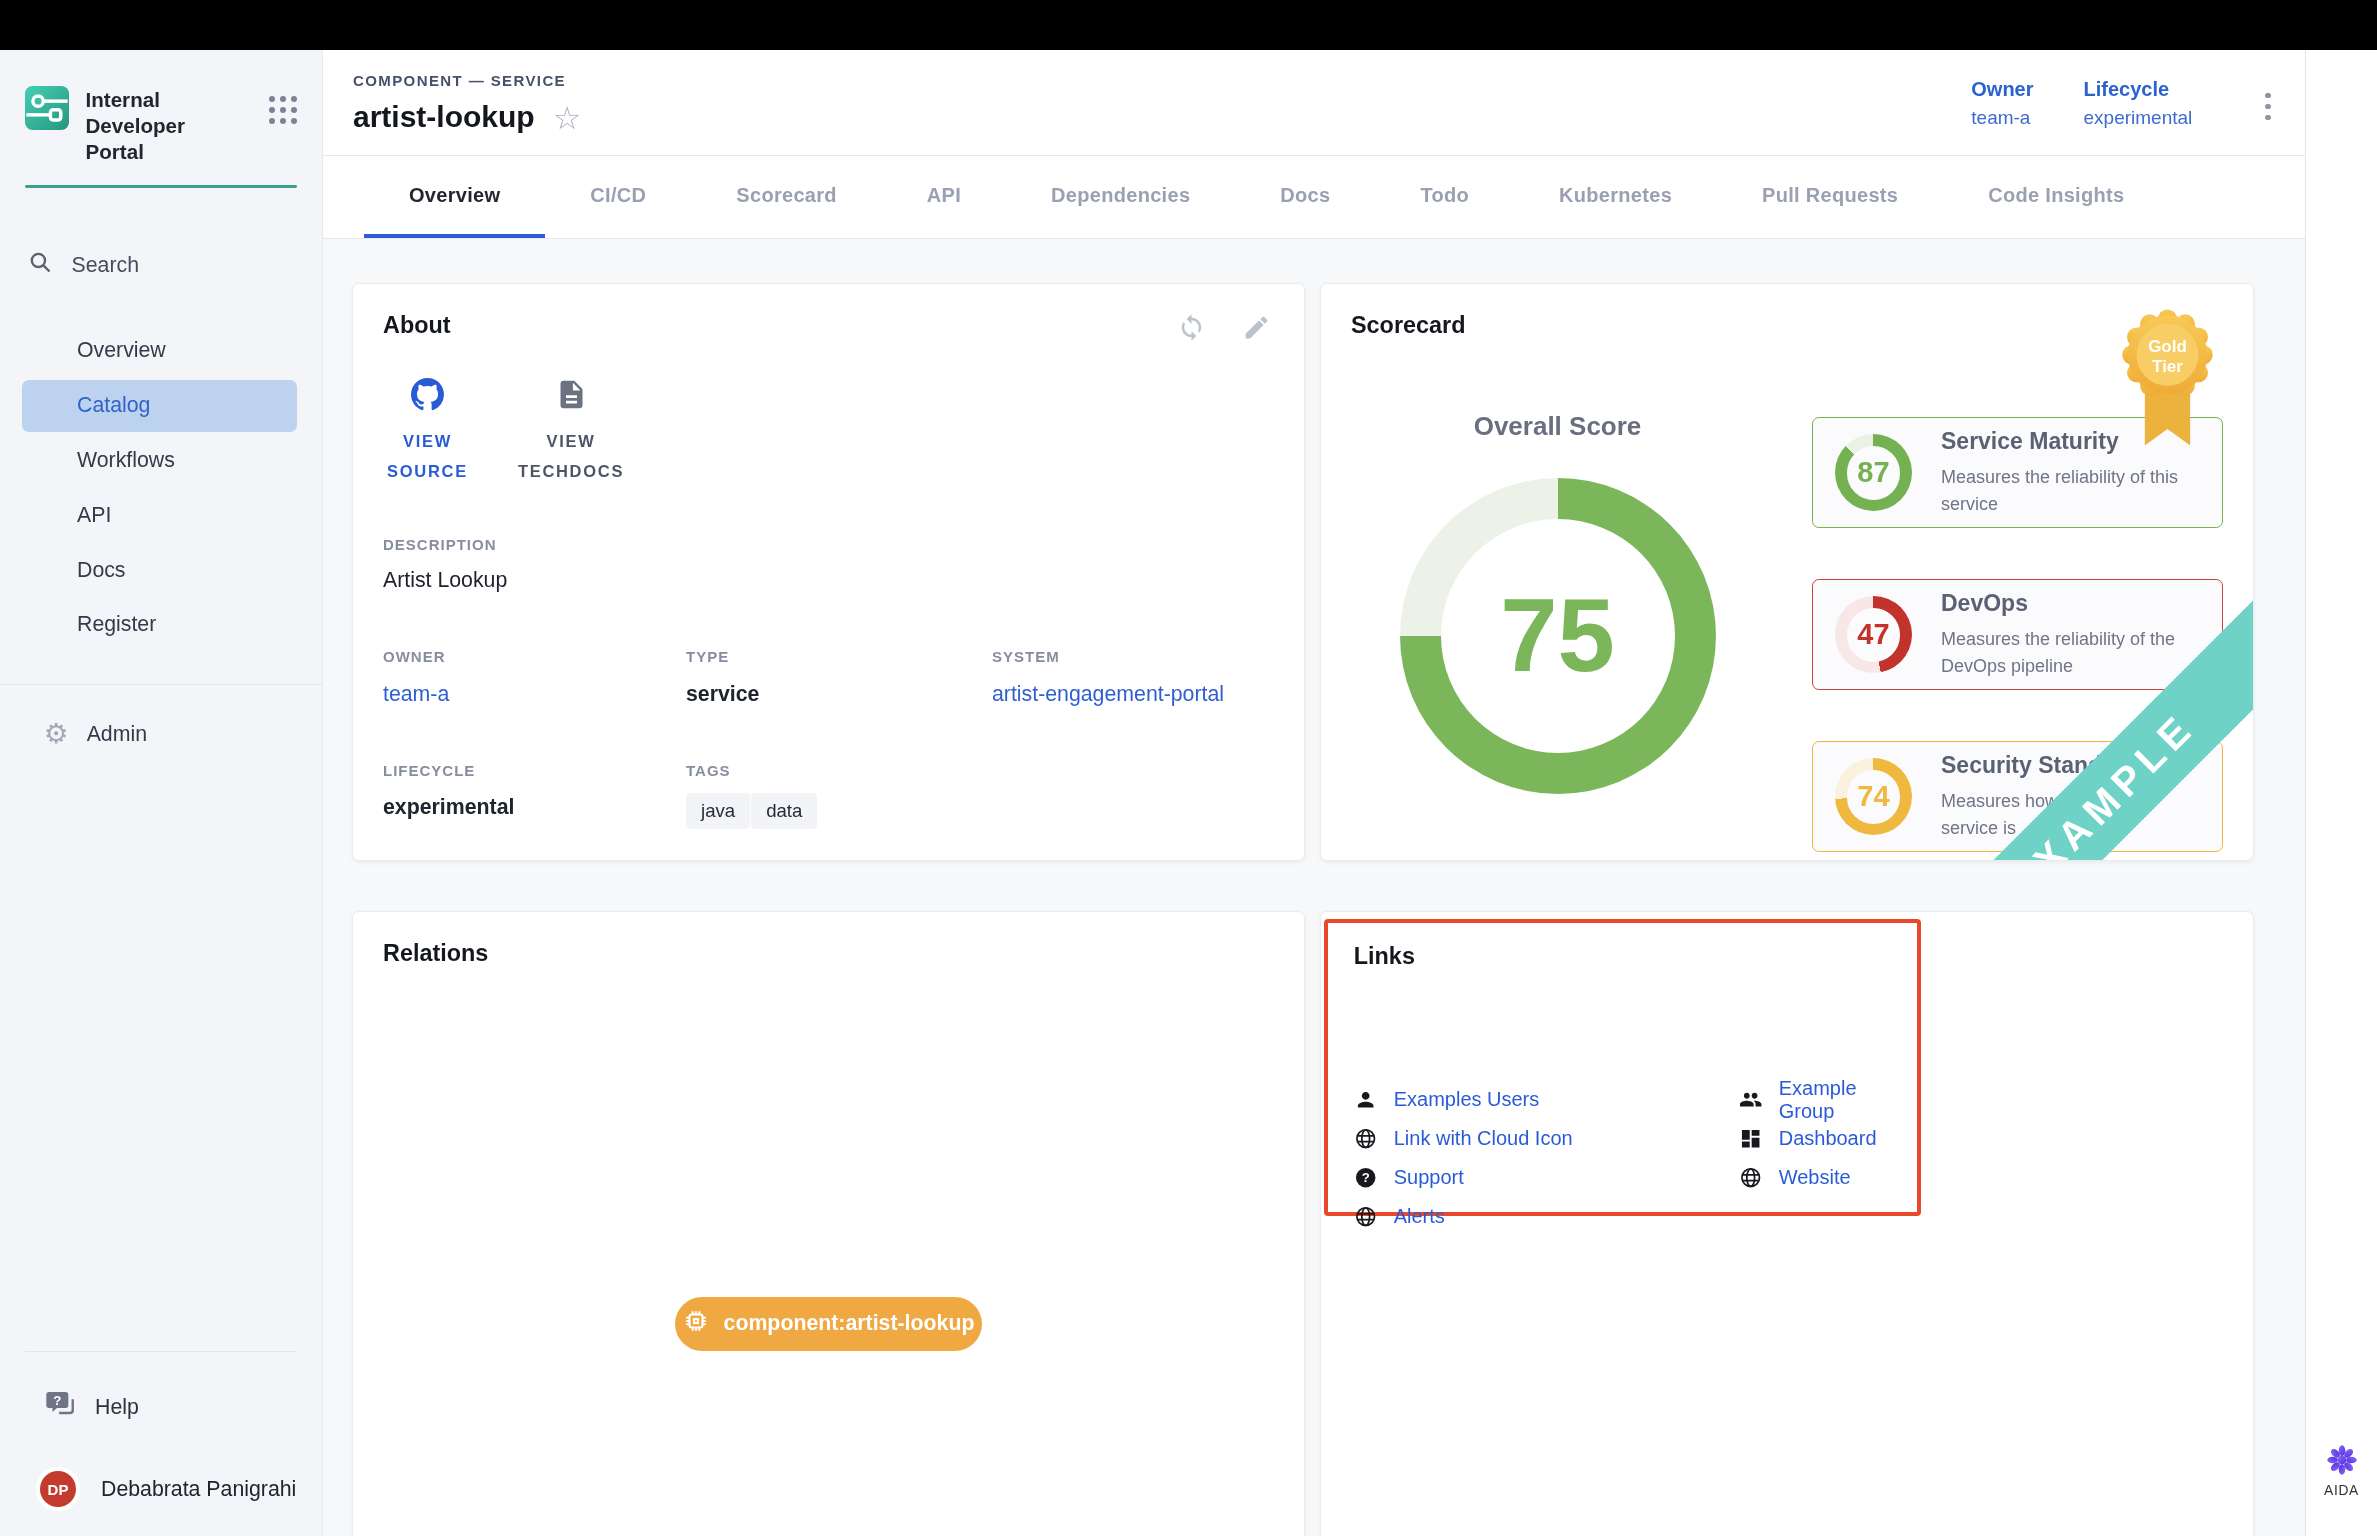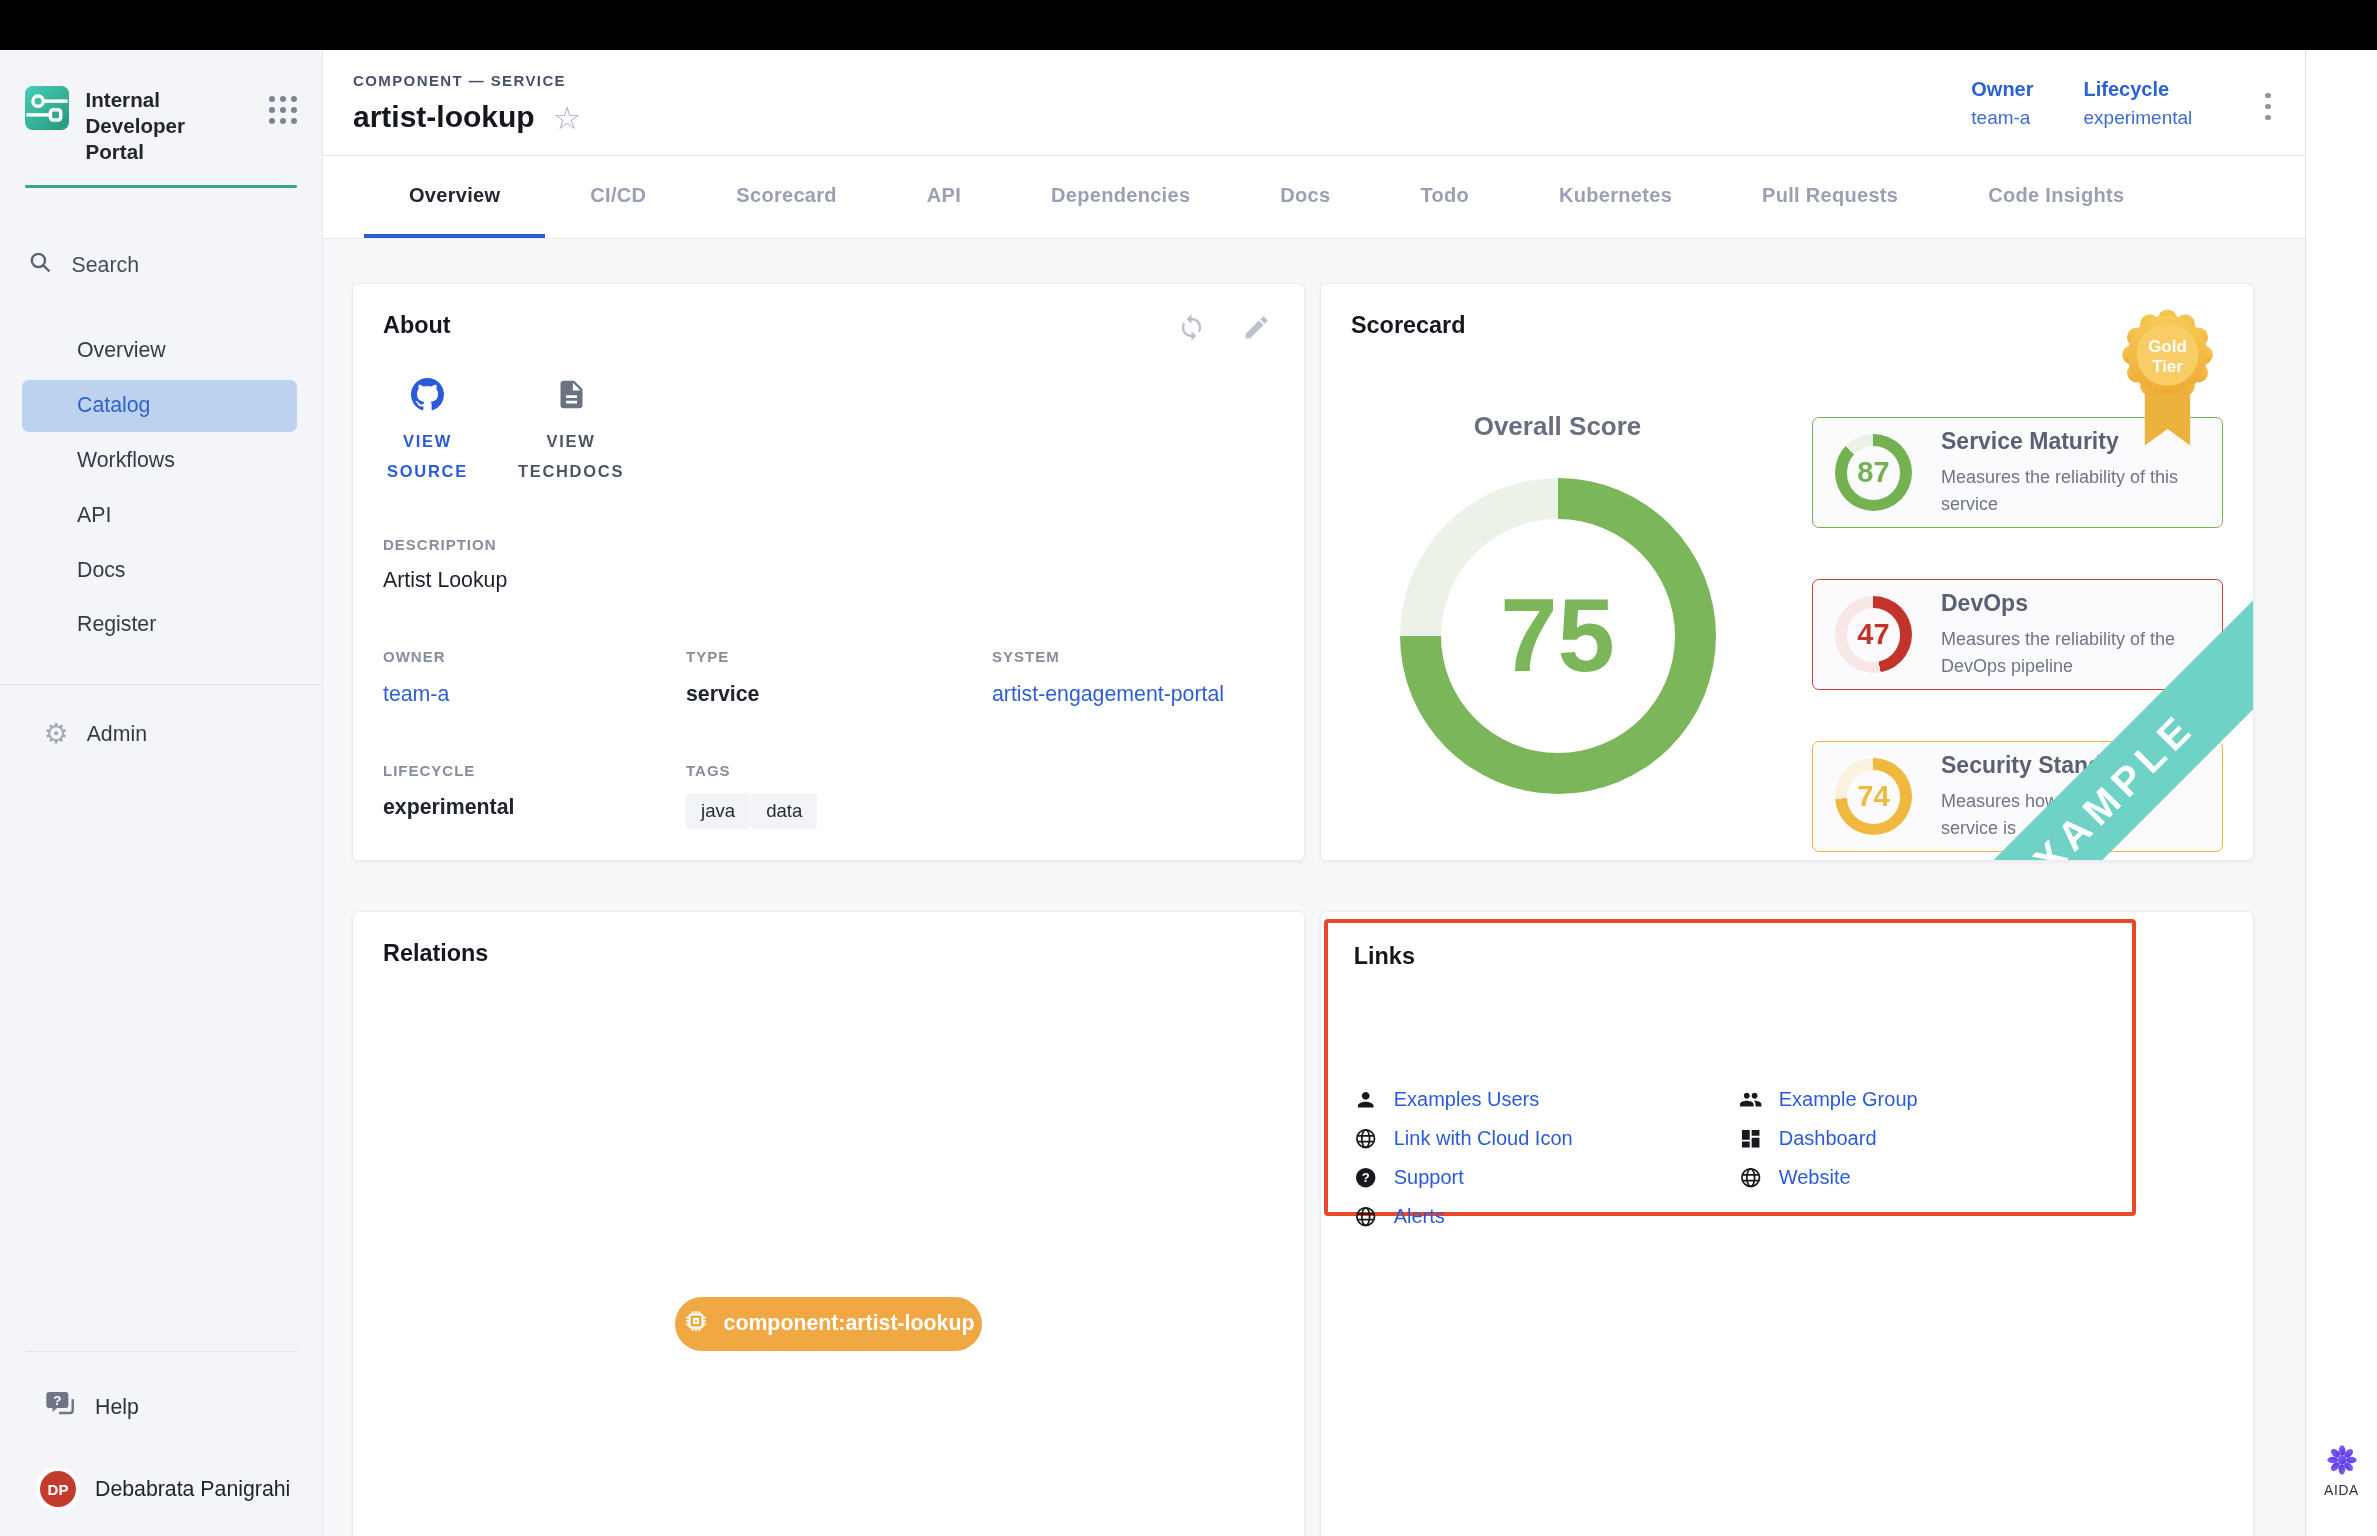--- a/index.html
+++ b/index.html
@@ -19,21 +19,21 @@
   .search-row { display:flex; align-items:center; gap:19px; margin:62px 25px 0 27.5px; color:#454c59; font-size:21.3px; cursor:pointer; }
   .nav { margin-top:44px; }
   .nav-item { height:52px; display:flex; align-items:center; margin:0 25px 2.8px 22px; padding-left:55px; font-size:21.3px; color:#343a47; border-radius:6.9px; cursor:pointer; }
   .nav-item.active { background:#bdd2ef; color:#3162c6; }
   .nav-divider { height:0.7px; background:#e4e6eb; margin:30px 0 0 0; }
   .admin-row { display:flex; align-items:center; gap:18px; margin-top:36px; padding-left:44px; font-size:21.3px; color:#343a47; cursor:pointer; }
   .gear { font-size:27.5px; color:#a2a9b6; line-height:1; }
   .sidebar-bottom { margin-top:auto; padding-bottom:30px; }
   .bottom-divider { height:0.7px; background:#e4e6eb; margin:0 25px 36px 25px; }
   .help-row { display:flex; align-items:center; gap:18px; padding-left:45px; font-size:21.3px; color:#2c313c; cursor:pointer; }
-  .user-row { display:flex; align-items:center; gap:19px; padding-left:40px; margin-top:45px; font-size:21.3px; color:#20242e; cursor:pointer; }
+  .user-row { display:flex; align-items:center; gap:25px; padding-left:40px; margin-top:45px; font-size:21.3px; color:#20242e; cursor:pointer; }
   .avatar { width:36px; height:36px; flex:none; border-radius:50%; background:#c23b2c; color:#fff; font-size:15px; font-weight:700; display:flex; align-items:center; justify-content:center; box-shadow:0 0 0 4.1px #fff; }
 
   
   .main { flex:1; min-width:0; display:flex; flex-direction:column; }
   .page-header { background:#fff; height:106px; border-bottom:0.7px solid #e6e8ec; padding:22px 30px 0 30px; display:flex; }
   .eyebrow { font-size:15px; font-weight:600; letter-spacing:1.4px; color:#47506b; }
   .title-row { display:flex; align-items:flex-end; gap:18px; margin-top:11px; }
   .page-title { font-size:30px; font-weight:700; color:#14171e; }
   .star { font-size:32px; color:#aab0be; line-height:1; cursor:pointer; }
   .header-right { margin-left:auto; display:flex; align-items:flex-start; gap:50px; padding-top:5.5px; }
@@ -98,21 +98,21 @@
   .sc-item-title { font-size:23px; font-weight:600; color:#5a6173; }
   .sc-item-desc { font-size:18px; color:#6e7586; margin-top:9.6px; line-height:1.5; max-width:385px; }
   .ribbon { position:absolute; width:757px; height:77px; right:-228px; bottom:16.5px; transform:rotate(-45deg); background:#6ed2c6; z-index:4; display:flex; align-items:center; justify-content:center; font-size:40px; font-weight:700; letter-spacing:6.9px; color:#fff; }
 
   
   .relations { padding:27.5px 30px; position:relative; }
   .rel-node { width:307px; height:54px; margin:330px auto 0 auto; border-radius:29px; background:#f0a843; color:#fff; display:flex; align-items:center; justify-content:center; gap:15px; font-size:21.3px; font-weight:700; cursor:pointer; }
 
   
   .links-card { position:relative; }
-  .links-highlight { position:absolute; left:2.8px; top:6.9px; width:812px; height:297px; border:4.1px solid #e8492c; border-radius:4.1px; padding:20.6px 26px; }
+  .links-highlight { position:absolute; left:2.8px; top:6.9px; width:597px; height:297px; border:4.1px solid #e8492c; border-radius:4.1px; padding:20.6px 26px; }
   .links-grid { display:grid; grid-template-columns:385px auto; margin-top:110px; }
   .link-col { display:flex; flex-direction:column; }
   .link-row { height:39px; display:flex; align-items:center; gap:16.5px; font-size:20px; color:#2a5bd7; cursor:pointer; }
   .link-row svg { flex:none; }
 
   
   .aida-panel { width:72px; flex:none; background:#fff; border-left:0.7px solid #e0e3e8; position:relative; }
   .aida { position:absolute; bottom:39px; left:0; right:0; display:flex; flex-direction:column; align-items:center; gap:6.9px; cursor:pointer; }
   .aida-label { font-size:13.8px; color:#2e323c; letter-spacing:0.7px; }
 </style>

